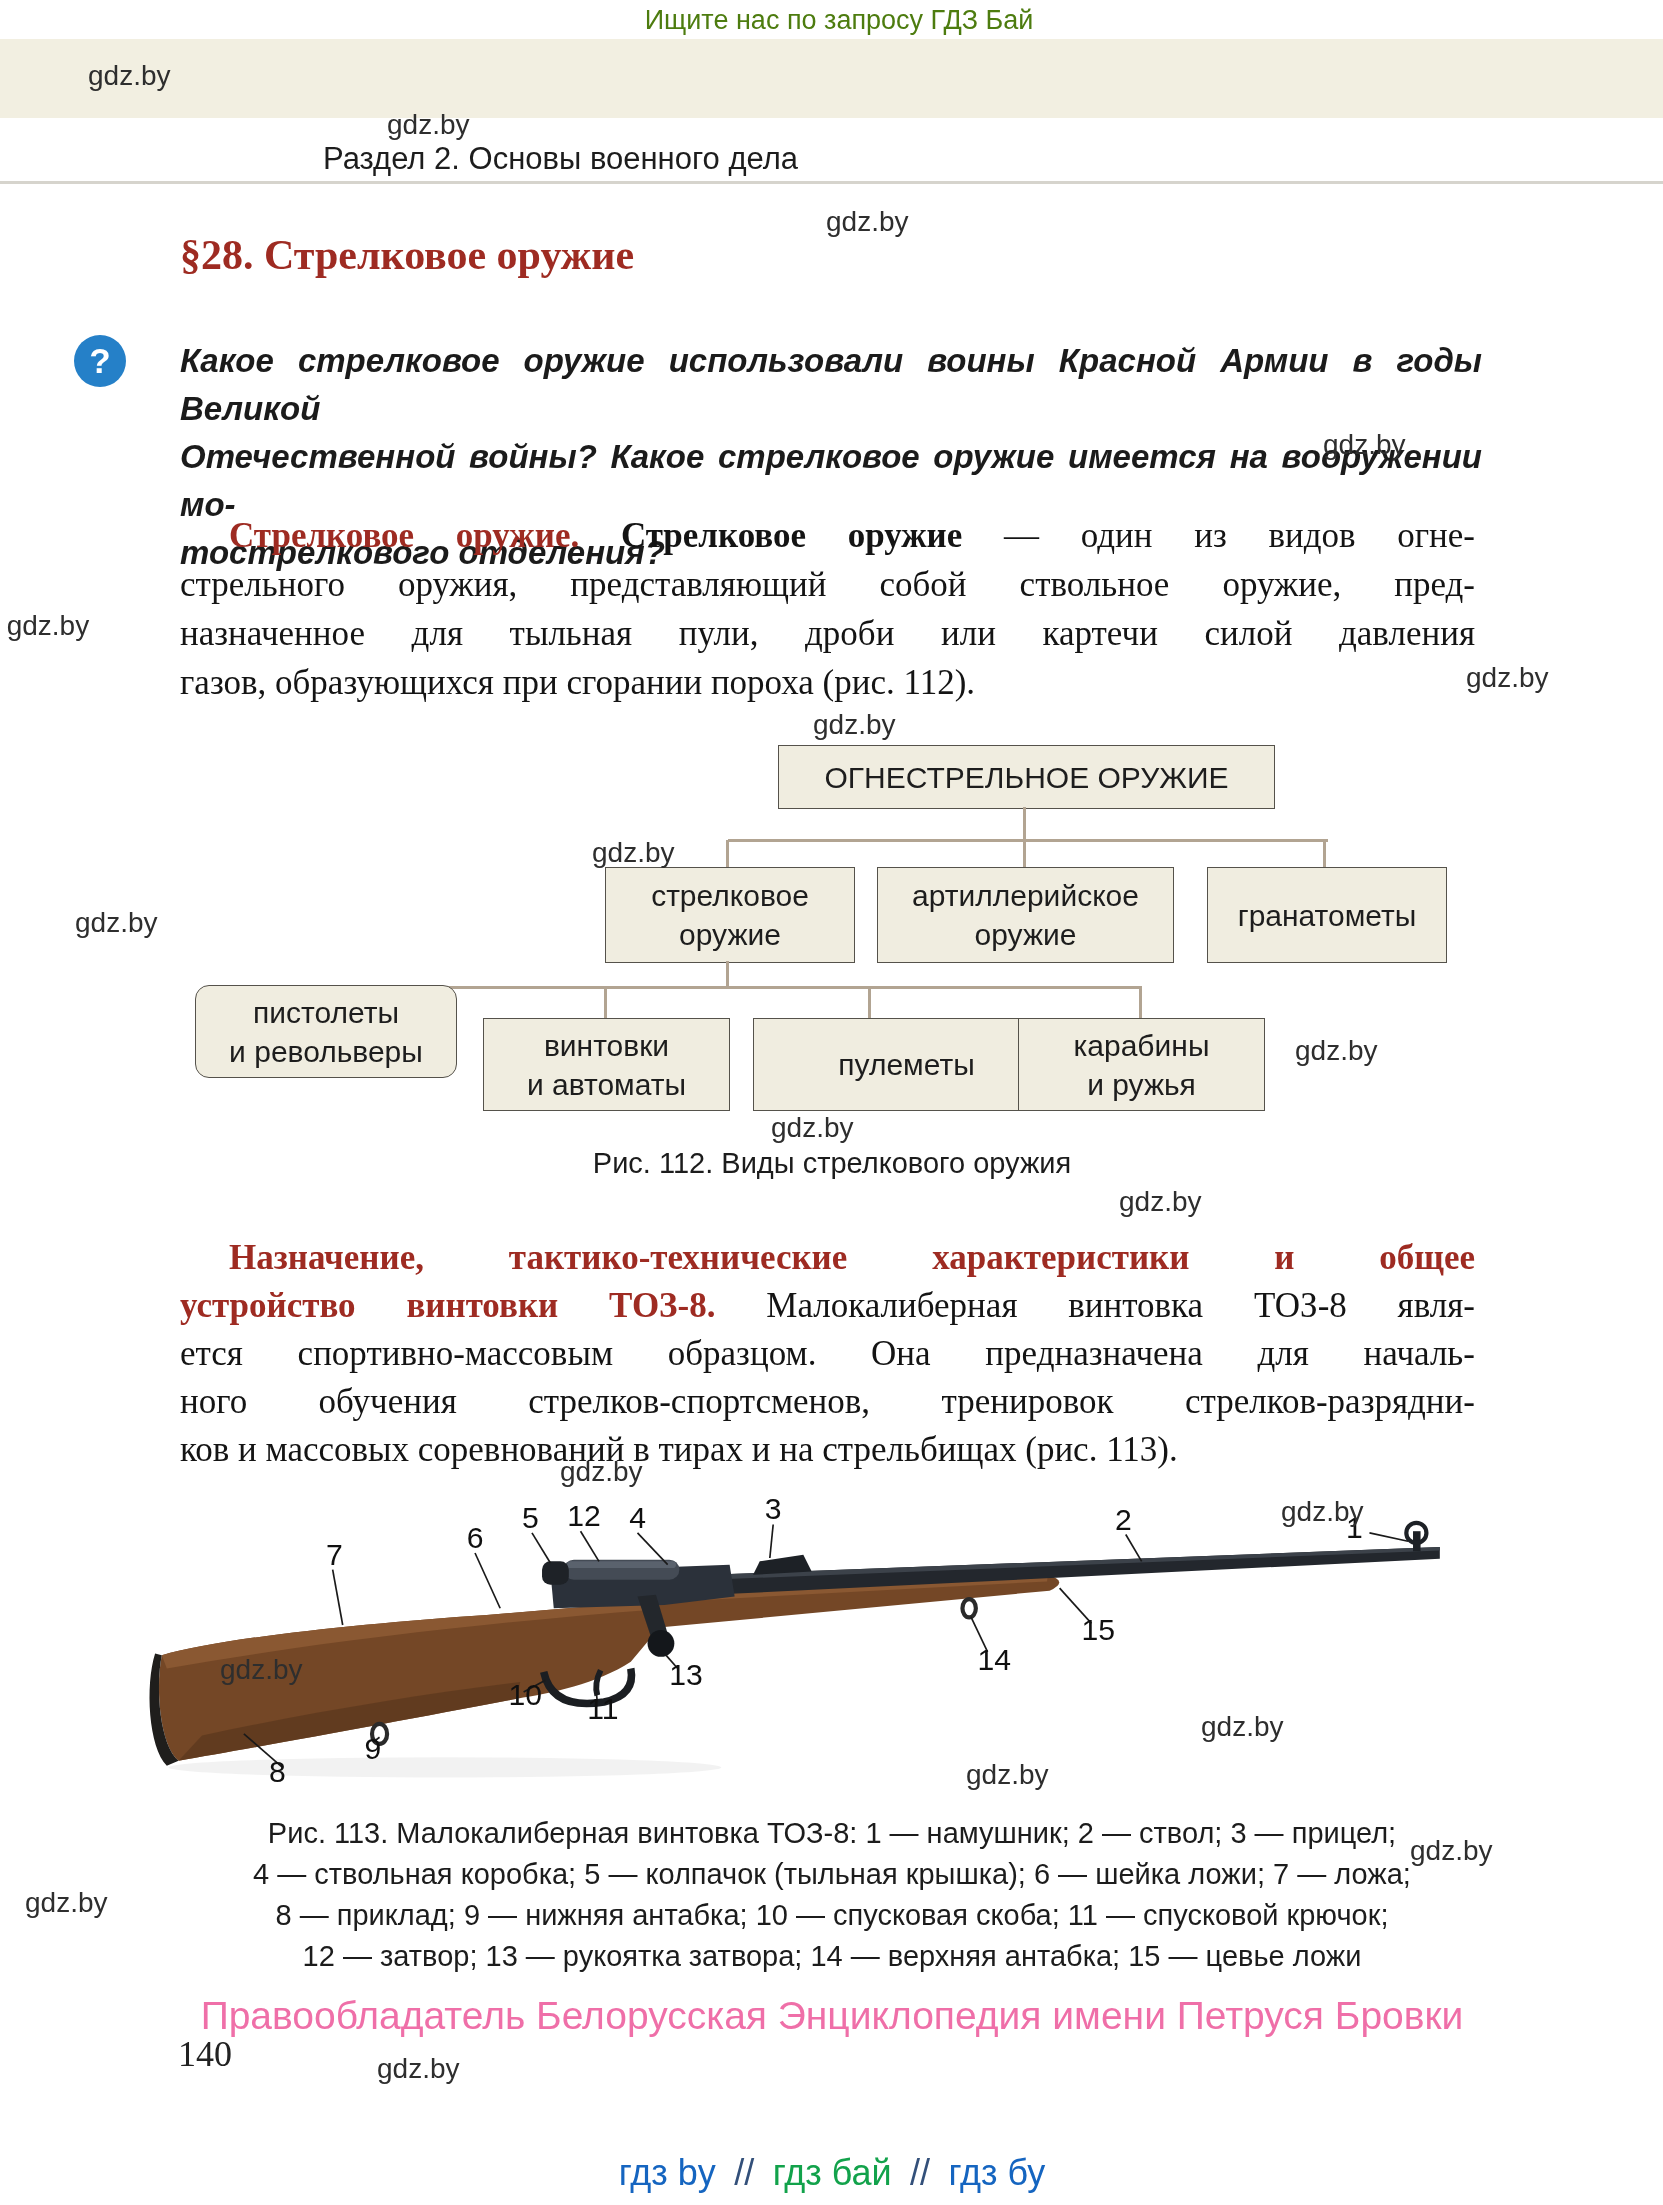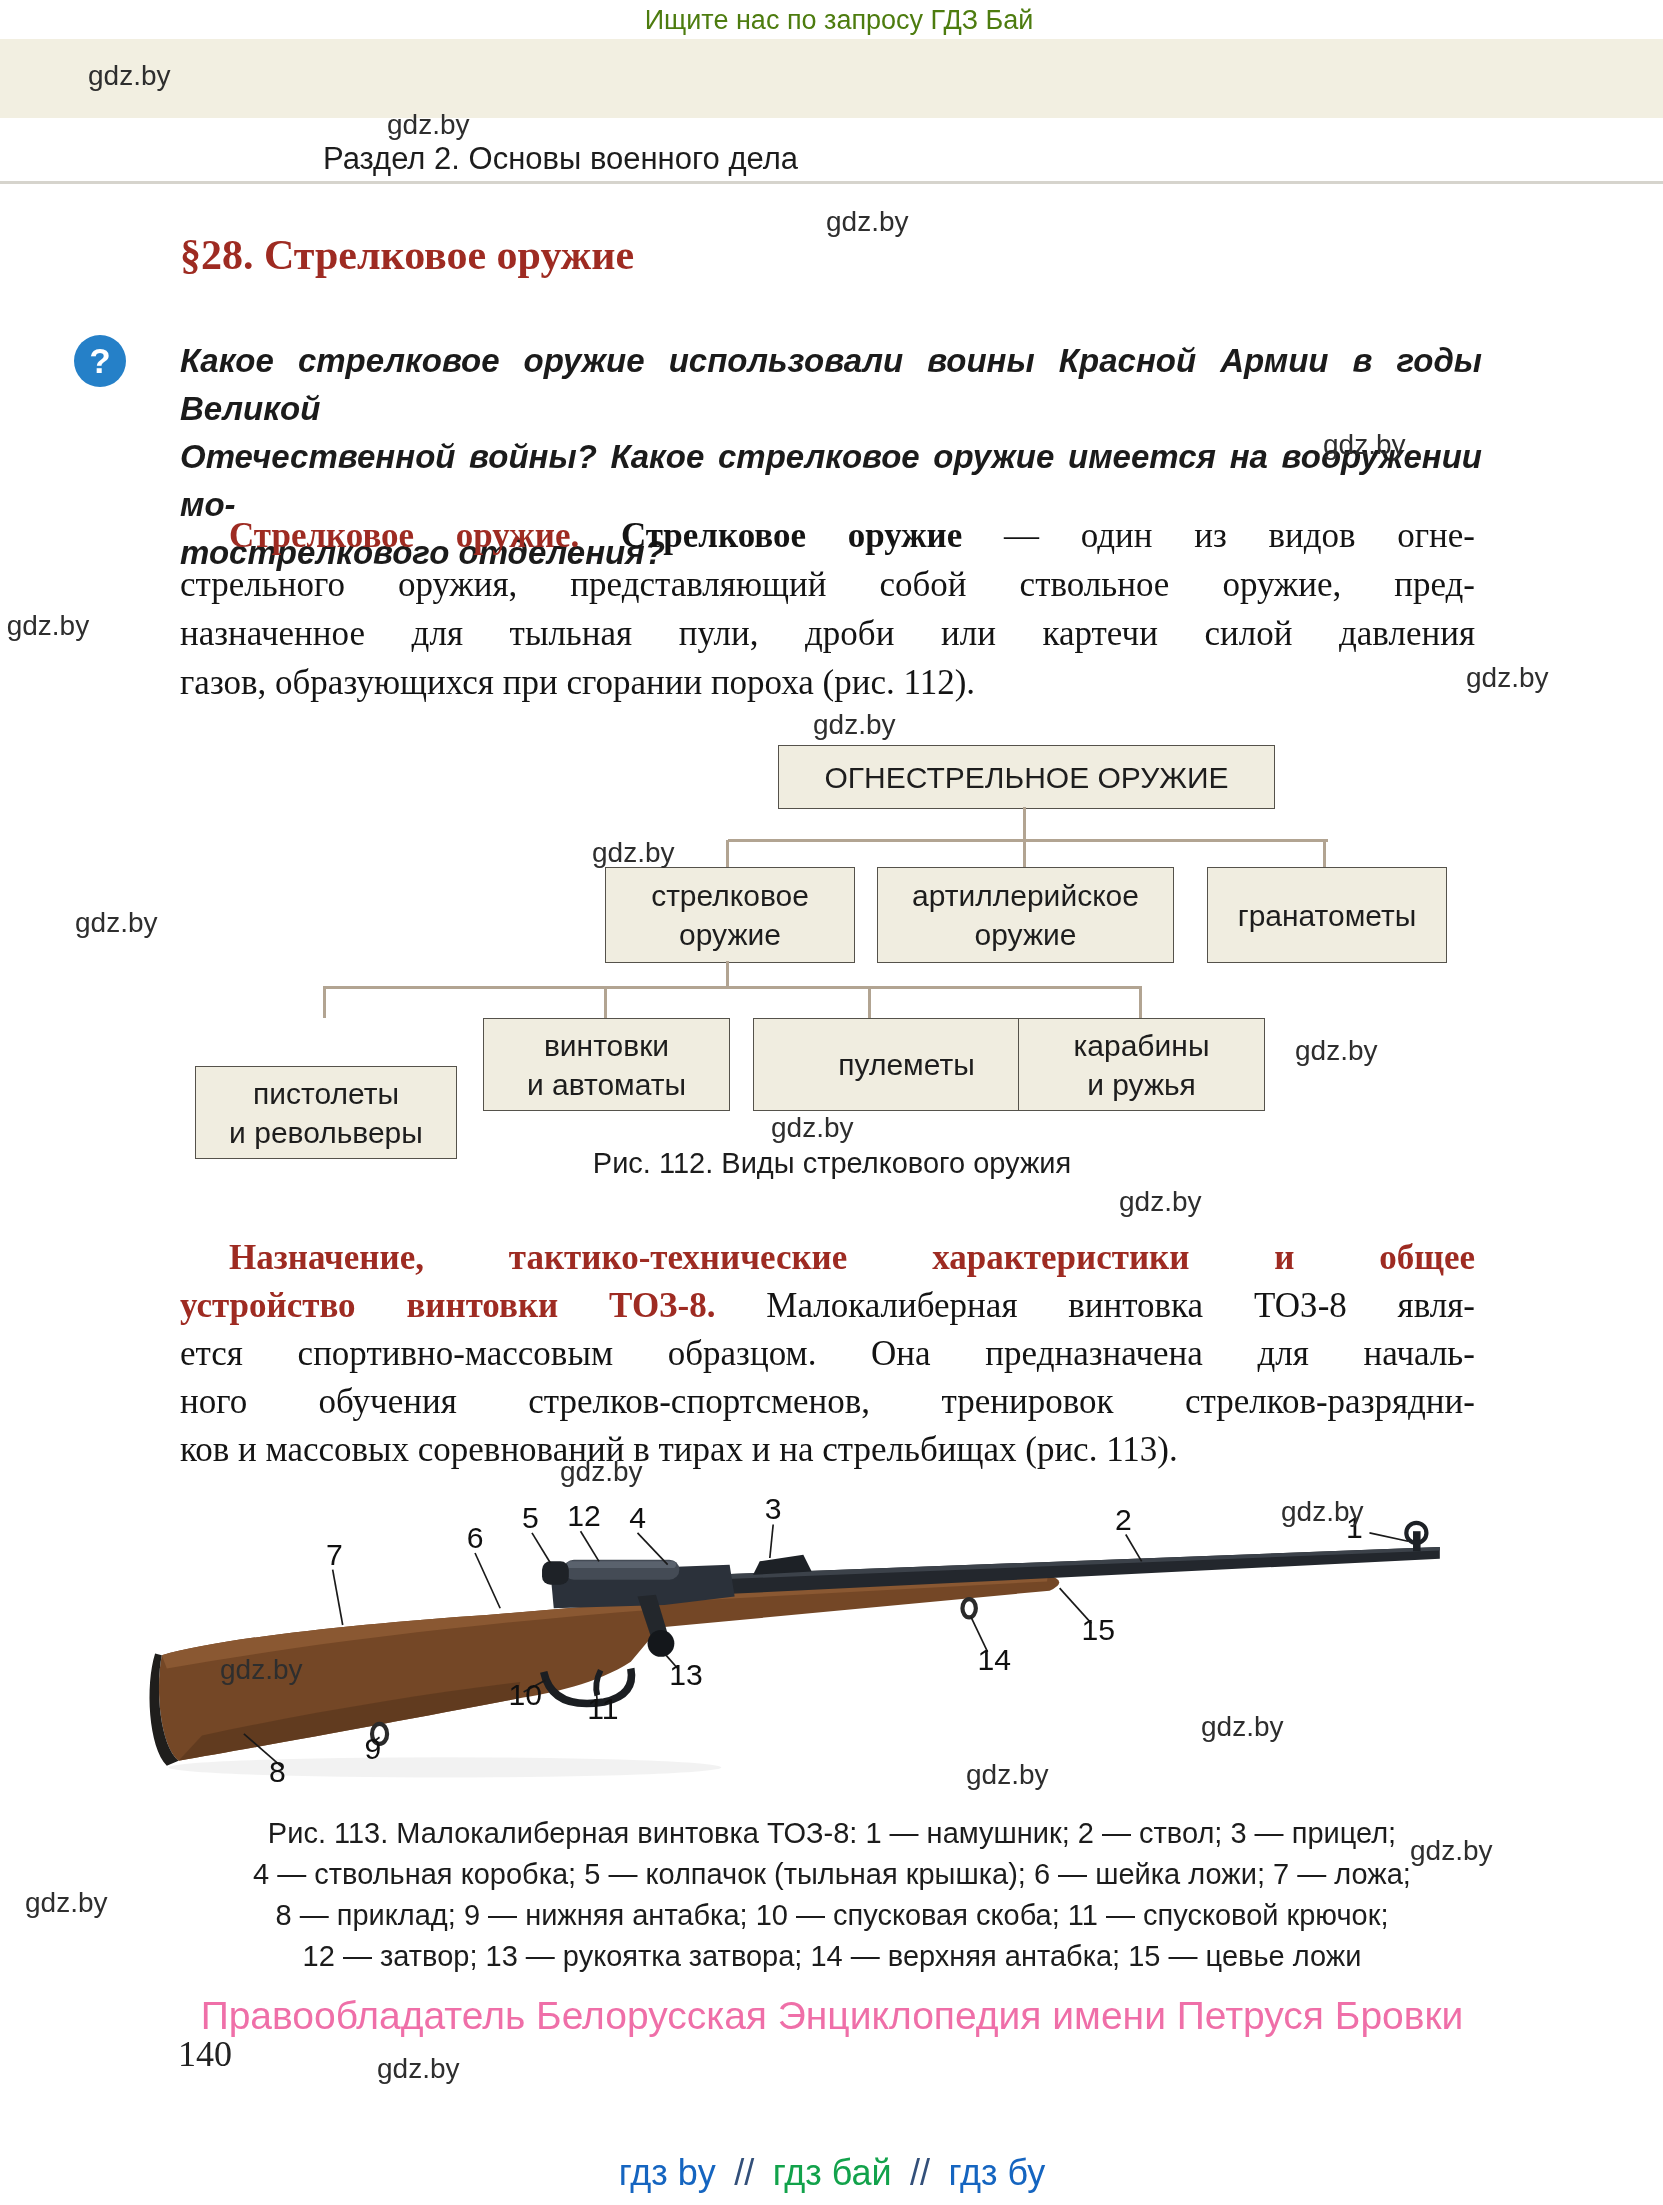--- a/index.html
+++ b/index.html
@@ -116,21 +116,21 @@
     <span>гранатометы</span>
   </div>
 
   <div class="conn" style="left:726px; top:961px; width:3.4px; height:27px;"></div>
   <div class="conn" style="left:323px; top:986px; width:819px; height:3.4px;"></div>
   <div class="conn" style="left:323px; top:989px; width:3.4px; height:28.5px;"></div>
   <div class="conn" style="left:604px; top:989px; width:3.4px; height:28.5px;"></div>
   <div class="conn" style="left:868px; top:989px; width:3.4px; height:28.5px;"></div>
   <div class="conn" style="left:1139px; top:989px; width:3.4px; height:28.5px;"></div>
 
-  <div class="box" style="left:195px; top:1066px; width:260px; height:91px;">
+  <div class="box" style="left:195px; top:985px; width:260px; height:91px;border-radius:14px;">
     <span>пистолеты</span>
     <span>и револьверы</span>
   </div>
   <div class="box" style="left:483px; top:1018px; width:245px; height:91px;">
     <span>винтовки</span>
     <span>и автоматы</span>
   </div>
   <div class="box" style="left:753px; top:1018px; width:233px; height:91px;padding-left:36px;">
     <span>пулеметы</span>
   </div>

